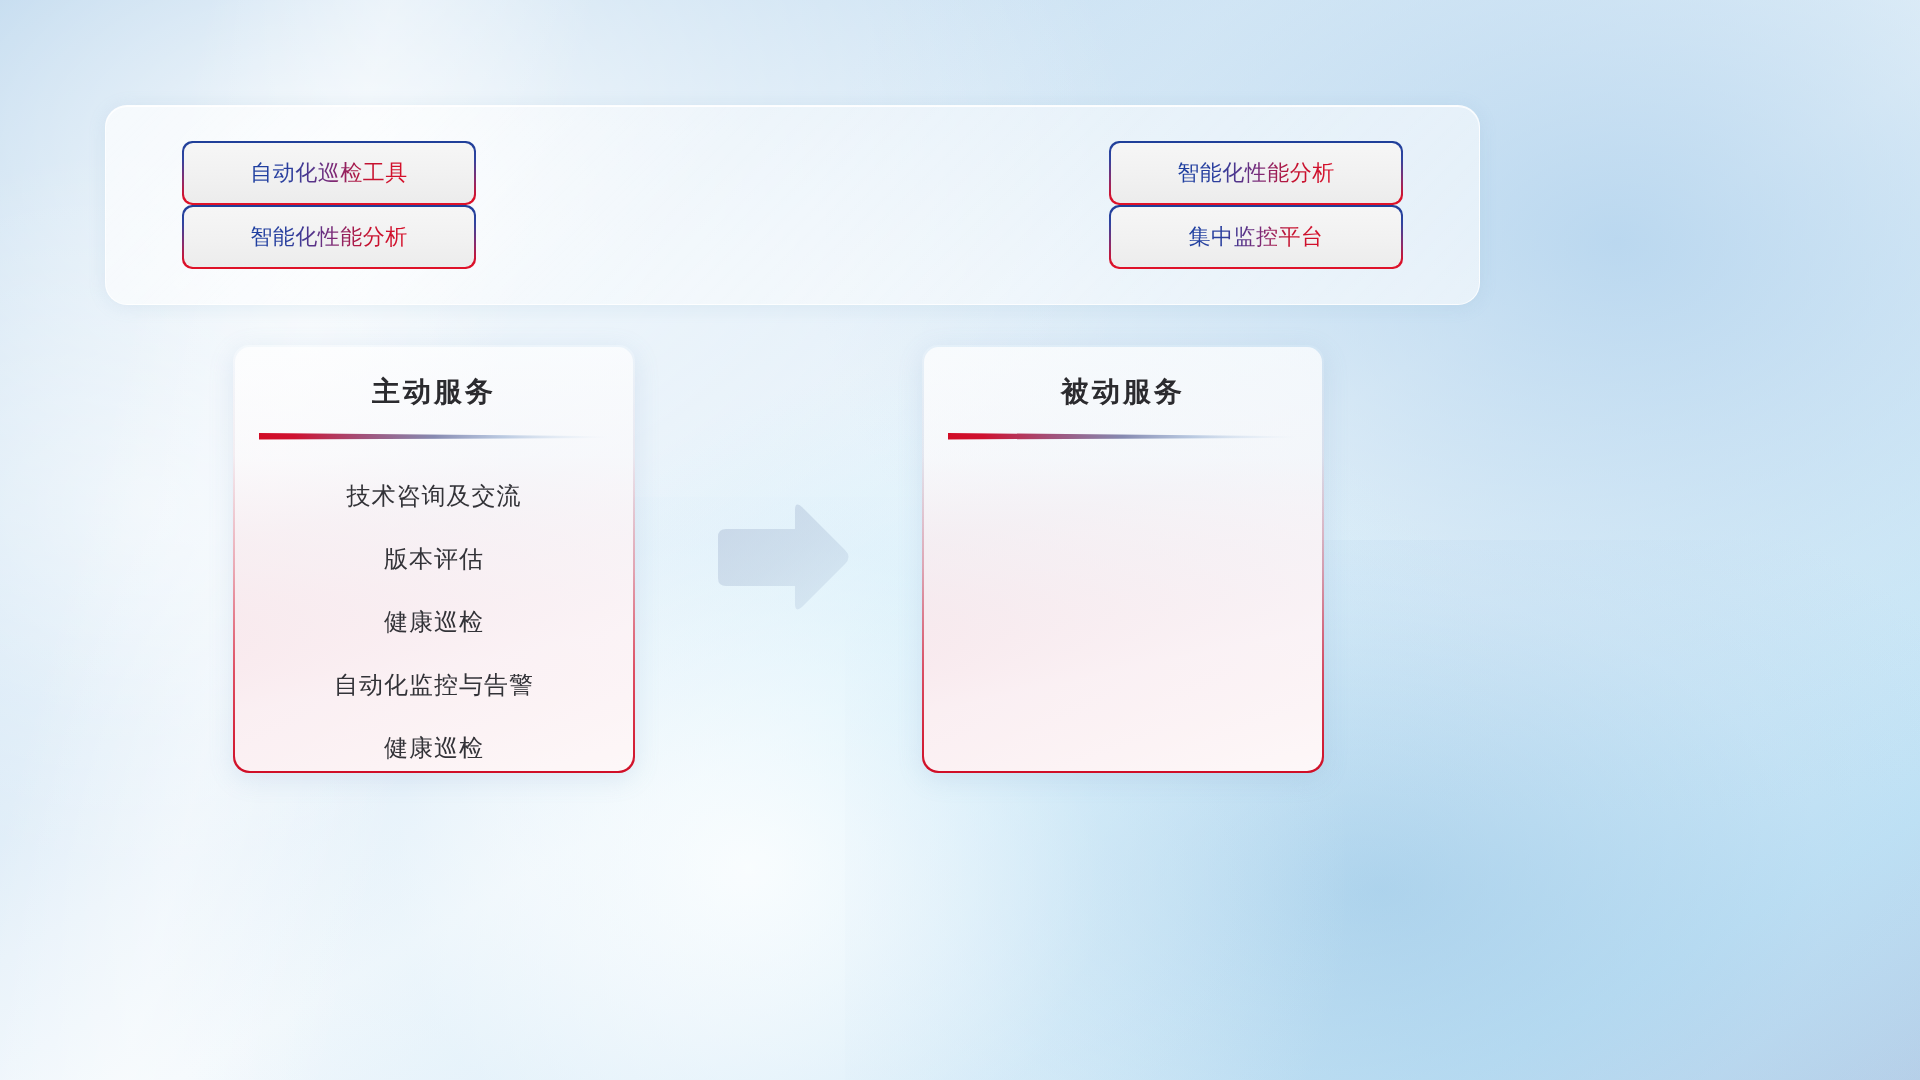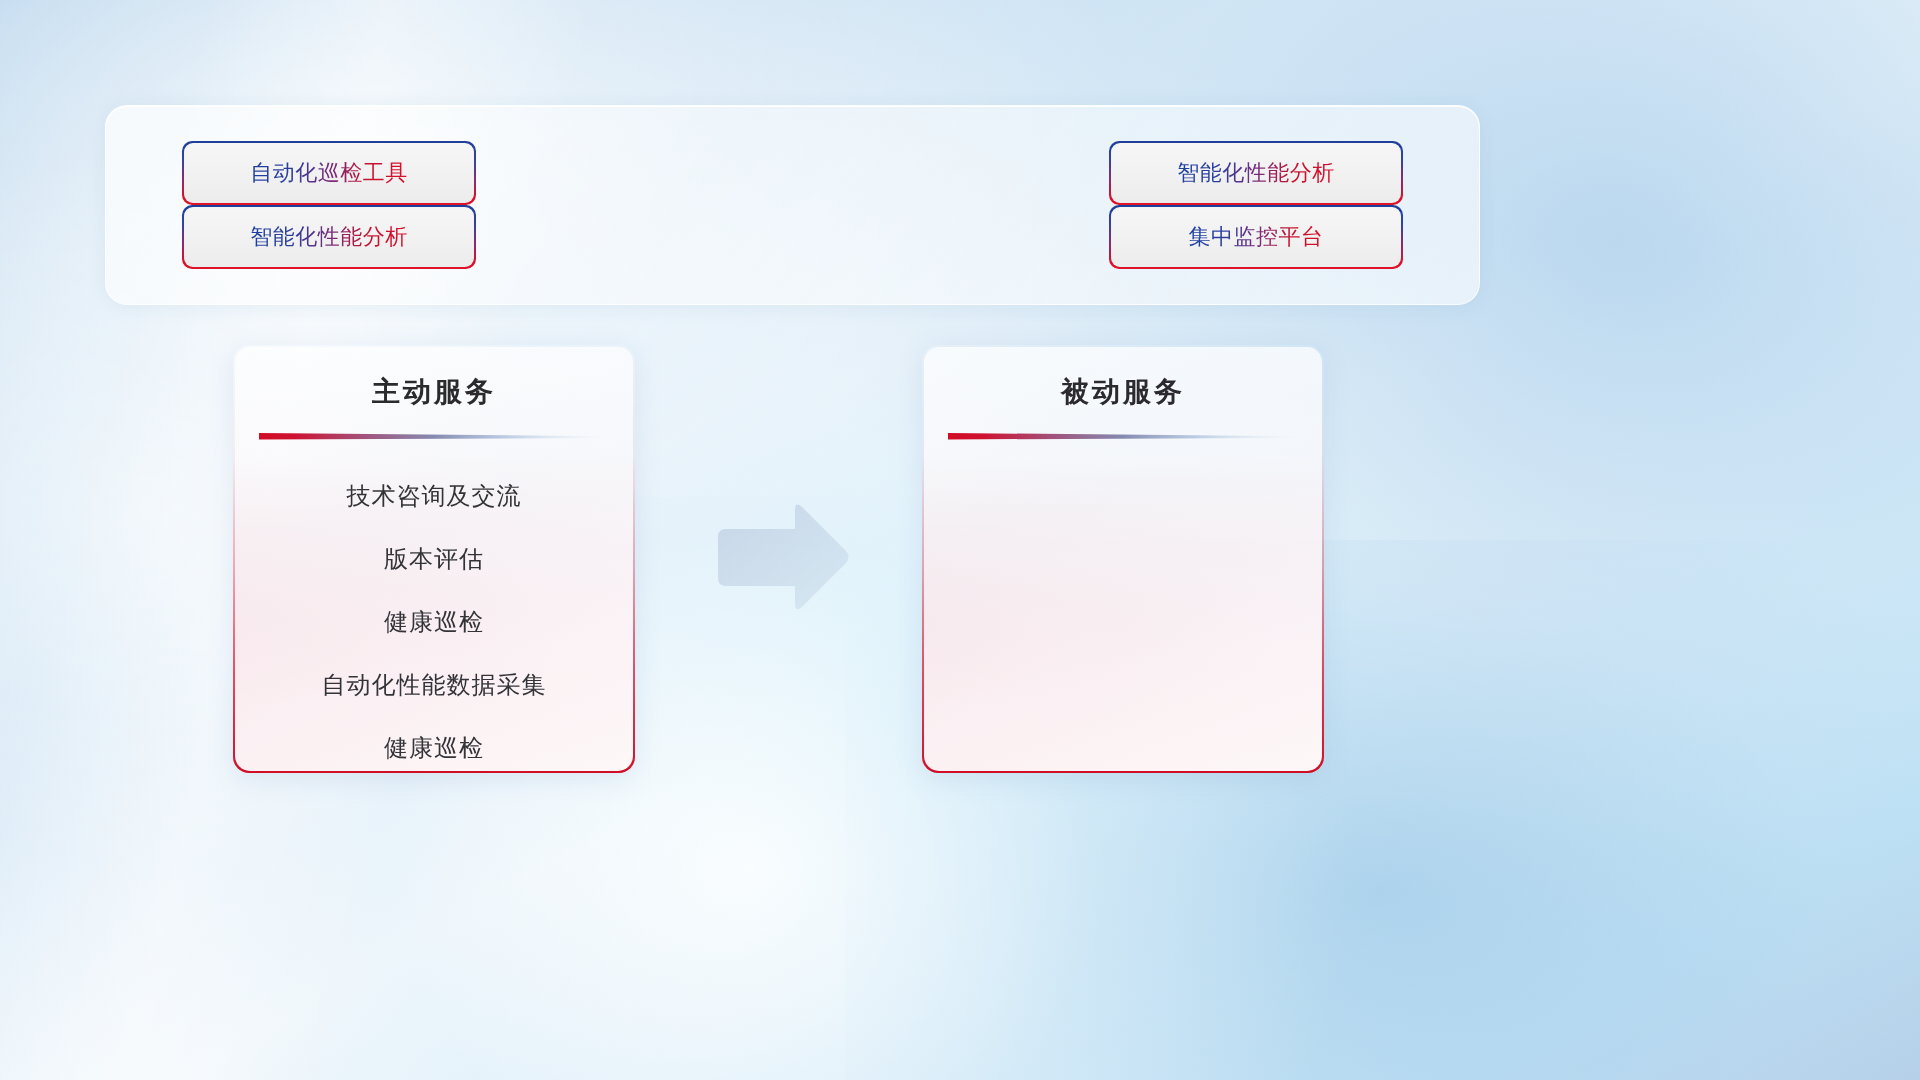--- a/index.html
+++ b/index.html
@@ -190,21 +190,21 @@
             </linearGradient>
           </defs>
           <polygon points="0,4 350,7.2 350,9.0 0,10.4" fill="url(#divgradL)"></polygon>
         </svg>
       </div>
 
       <div class="card-list">
         <div class="card-list-item">技术咨询及交流</div>
         <div class="card-list-item">版本评估</div>
         <div class="card-list-item">健康巡检</div>
-        <div class="card-list-item">自动化性能数据采集</div>
+        <div class="card-list-item">自动化监控与告警</div>
         <div class="card-list-item">健康巡检</div>
       </div>
     </div>
   </div>
 
   <div class="arrow">
     <svg viewBox="0 0 140 115" aria-hidden="true">
       <defs>
         <linearGradient id="arrowgrad" x1="0" y1="0" x2="1" y2="1">
           <stop offset="0" stop-color="#b7c6dc" stop-opacity=".62"></stop>

